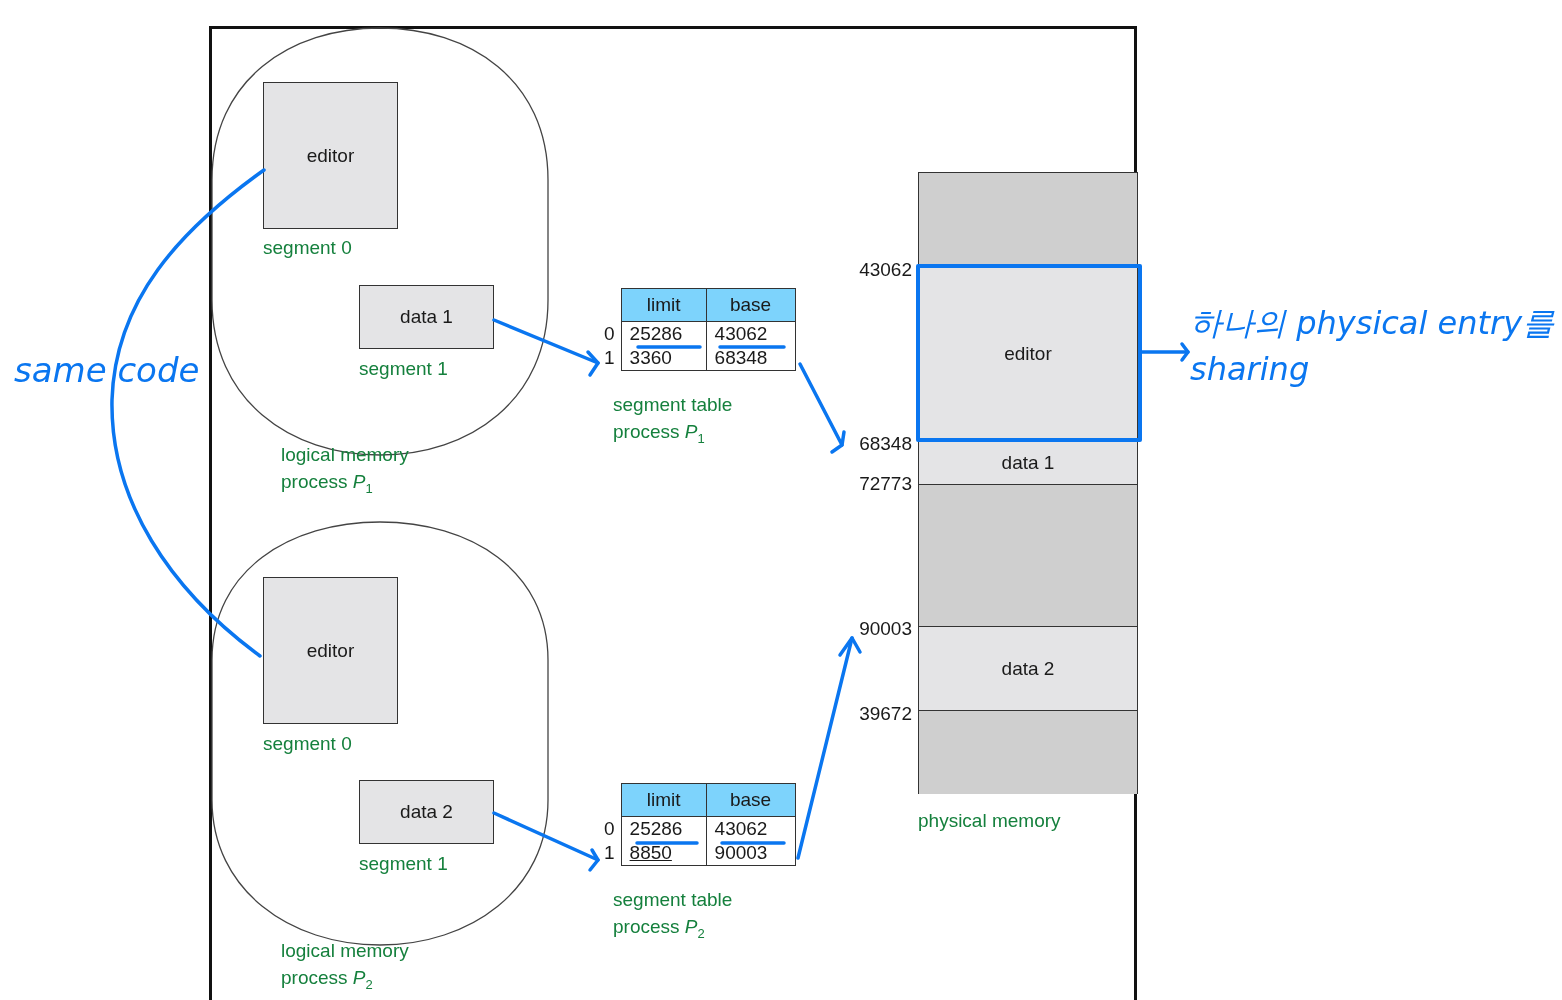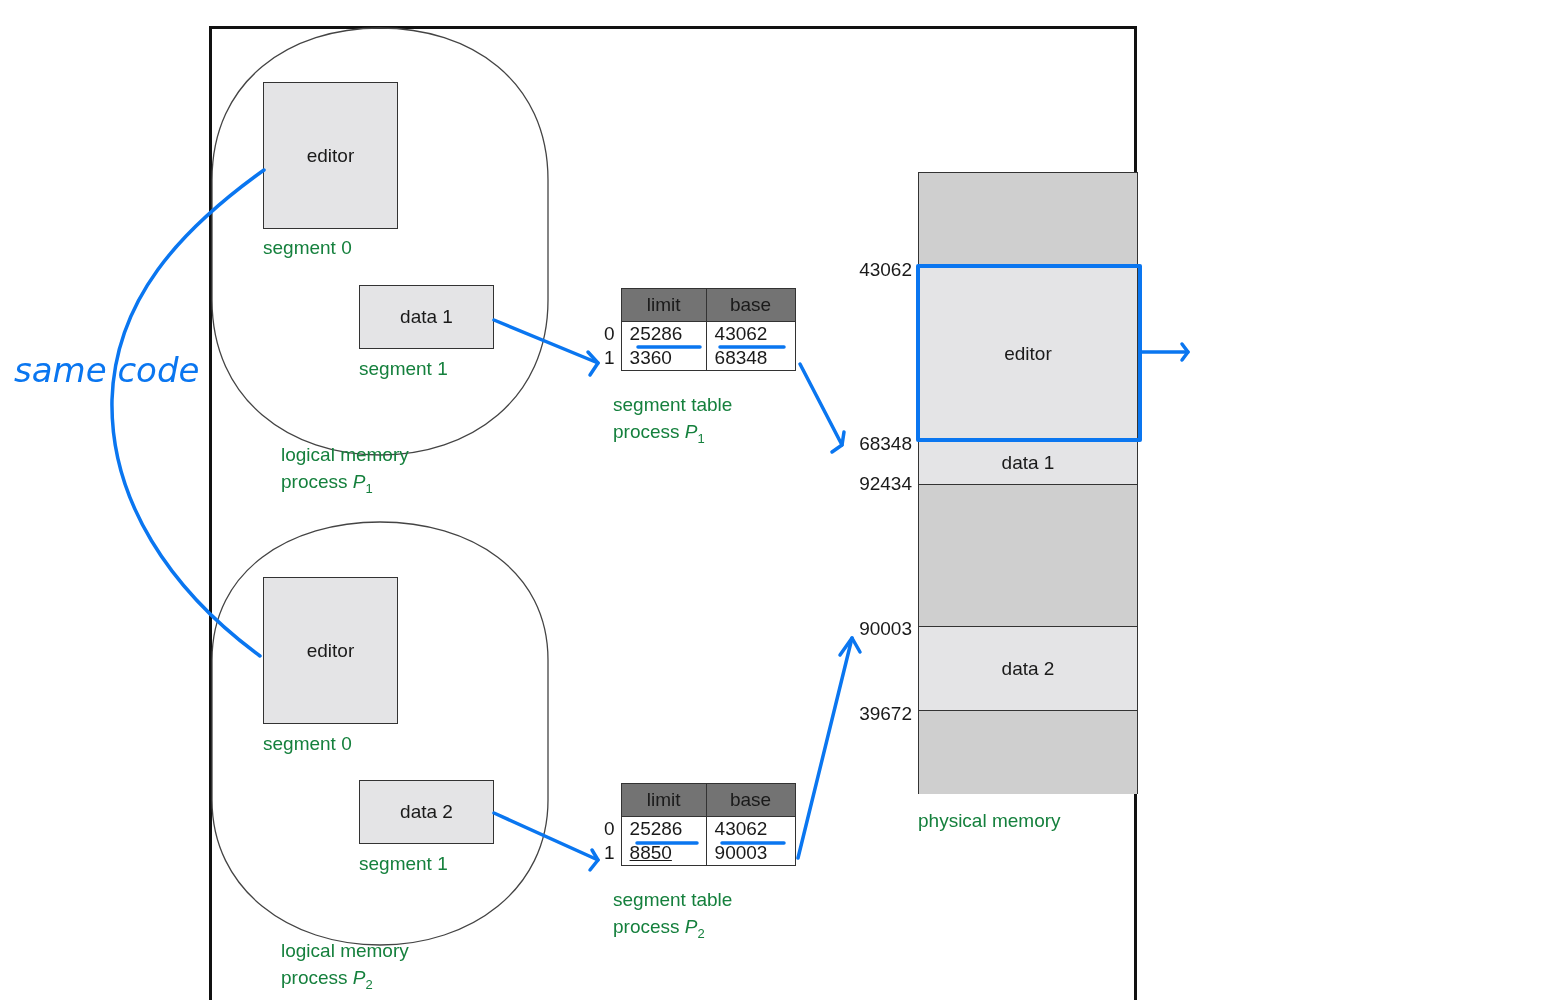--- a/index.html
+++ b/index.html
@@ -2,21 +2,21 @@
 <html><head>
   <meta charset="utf-8">
   <style>
     html, body { margin: 0; padding: 0; background: #ffffff; }
     body { width: 1562px; height: 1000px; position: relative; overflow: hidden; font-family: "Liberation Sans", sans-serif; color: #1a1a1a; }
     .frame { position: absolute; left: 209px; top: 26px; width: 928px; height: 990px; border: 3px solid #111; box-sizing: border-box; border-bottom: none; }
     .label { position: absolute; font-size: 19px; color: #15803d; text-align: left; white-space: nowrap; }
     .box { position: absolute; background: #e4e4e6; border: 1.5px solid #333; box-sizing: border-box; display: flex; align-items: center; justify-content: center; font-size: 19px; }
     .seg-table { position: absolute; border-collapse: collapse; font-size: 19px; }
     .seg-table td { border: 1.5px solid #333; padding: 0 8px; height: 24px; text-align: left; }
-    .seg-table tr.head td { background: #737373; text-align: center; height: 32px; }
+    .seg-table tr.head td { background: #7dd3fc; text-align: center; height: 32px; }
     .seg-table td.idx { border: none; padding: 0 6px 0 0; text-align: right; }
     .phys { position: absolute; left: 918px; width: 220px; box-sizing: border-box; border-left: 1.5px solid #333; border-right: 1.5px solid #333; }
     .phys-block { position: absolute; left: 0; right: 0; box-sizing: border-box; border-top: 1.5px solid #333; display: flex; align-items: center; justify-content: center; font-size: 19px; }
     .addr { position: absolute; font-size: 19px; text-align: right; width: 70px; }
     sub { font-size: 13px; }
     .hand { position: absolute; color: #0a76f0; font-family: "DejaVu Sans", sans-serif; font-style: italic; white-space: nowrap; }
     svg.overlay { position: absolute; left: 0; top: 0; }
   </style>
 </head>
 <body>
@@ -111,21 +111,21 @@
     <span>data 1</span>
   </div>
   <div class="phys-block" style="top:312px;height:142px;background:#cfcfcf;"></div>
   <div class="phys-block" style="top:454px;height:84px;background:#e4e4e6;">
     <span>data 2</span>
   </div>
   <div class="phys-block" style="top:538px;height:84px;background:#cfcfcf;"></div>
 </div>
 <div class="addr" style="left:842px;top:259px;">43062</div>
 <div class="addr" style="left:842px;top:433px;">68348</div>
-<div class="addr" style="left:842px;top:473px;">92434</div>
+<div class="addr" style="left:842px;top:473px;">72773</div>
 <div class="addr" style="left:842px;top:618px;">90003</div>
 <div class="addr" style="left:842px;top:703px;">39672</div>
 <div class="label" style="left:918px;top:810px;width:220px;">physical memory</div>
 
 <svg class="overlay" width="1562" height="1000">
   <g fill="none" stroke="#0a76f0" stroke-width="3.5" stroke-linecap="round" stroke-linejoin="round">
 
     <path d="M264,170 C180,230 115,300 112,400 C110,500 170,590 260,656"></path>
 
     <line x1="638" y1="347" x2="700" y2="347"></line>
@@ -146,13 +146,15 @@
     <path d="M840,655 L852,638 L860,652"></path>
 
     <rect x="918" y="266" width="222" height="174" stroke-width="4"></rect>
 
     <path d="M1142,352 L1188,352"></path>
     <path d="M1182,344 L1188,352 L1182,360"></path>
   </g>
 </svg>
 <div class="hand" style="left:14px;top:350px;font-size:34px;text-align:right;">same code</div>
 <div class="hand" style="left:1190px;top:300px;font-size:32px;line-height:46px;">
+  <div>하나의 physical entry를</div>
+  <div>sharing</div>
 </div>
 
 </body></html>

